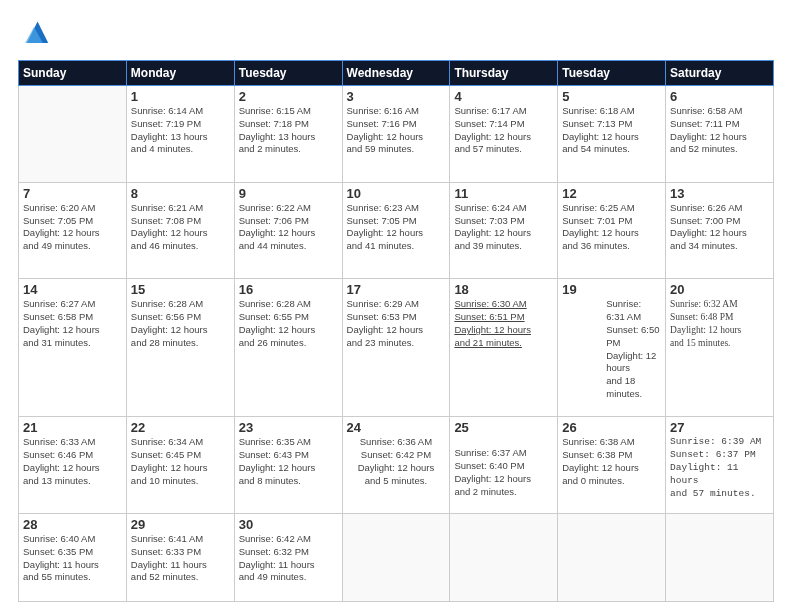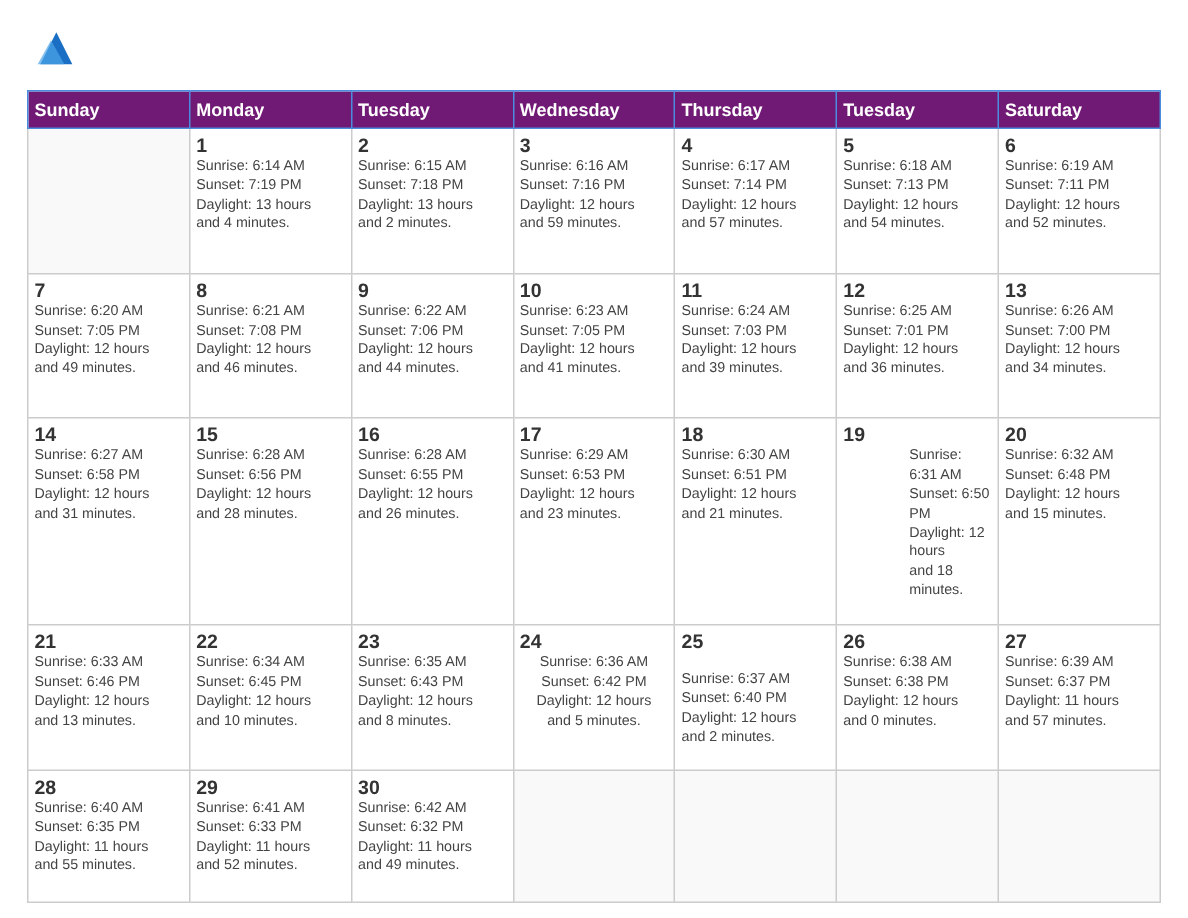--- a/index.html
+++ b/index.html
@@ -55,21 +55,21 @@
       color: #555;
     }
     .calendar {
       flex: 1;
       border: 1px solid #ccc;
       border-collapse: collapse;
       width: 100%;
       table-layout: fixed;
     }
     .calendar th {
-      background: #701a75;
+      background: #0f172a;
       color: #fff;
       font-size: 12px;
       font-weight: bold;
       padding: 5px 4px;
       text-align: left;
       border: 1px solid #4a8dde;
     }
     .calendar td {
       vertical-align: top;
       border: 1px solid #ccc;
@@ -164,21 +164,21 @@
           </td>
           <td>
             <span class="day-num">5</span>
             <div class="day-info" style="white-space: pre-line;">Sunrise: 6:18 AM
 Sunset: 7:13 PM
 Daylight: 12 hours
 and 54 minutes.</div>
           </td>
           <td>
             <span class="day-num">6</span>
-            <div class="day-info" style="white-space: pre-line;">Sunrise: 6:19 AM
+            <div class="day-info" style="white-space: pre-line;">Sunrise: 6:58 AM
 Sunset: 7:11 PM
 Daylight: 12 hours
 and 52 minutes.</div>
           </td>
         </tr>
         <tr>
           <td>
             <span class="day-num">7</span>
             <div class="day-info" style="white-space: pre-line;">Sunrise: 6:20 AM
 Sunset: 7:05 PM
@@ -252,35 +252,35 @@
           </td>
           <td>
             <span class="day-num">17</span>
             <div class="day-info" style="white-space: pre-line;">Sunrise: 6:29 AM
 Sunset: 6:53 PM
 Daylight: 12 hours
 and 23 minutes.</div>
           </td>
           <td>
             <span class="day-num">18</span>
-            <div class="day-info" style="white-space: pre-line;">Sunrise: 6:30 AM
+            <div class="day-info" style="white-space: pre-line; text-decoration: underline;">Sunrise: 6:30 AM
 Sunset: 6:51 PM
 Daylight: 12 hours
 and 21 minutes.</div>
           </td>
           <td>
             <span class="day-num">19</span>
             <div class="day-info" style="white-space: pre-line; margin-left: 44px;">Sunrise: 6:31 AM
 Sunset: 6:50 PM
 Daylight: 12 hours
 and 18 minutes.</div>
           </td>
           <td>
             <span class="day-num">20</span>
-            <div class="day-info" style="white-space: pre-line;">Sunrise: 6:32 AM
+            <div class="day-info" style="white-space: pre-line; font-family: Liberation Serif, serif;">Sunrise: 6:32 AM
 Sunset: 6:48 PM
 Daylight: 12 hours
 and 15 minutes.</div>
           </td>
         </tr>
         <tr>
           <td>
             <span class="day-num">21</span>
             <div class="day-info" style="white-space: pre-line;">Sunrise: 6:33 AM
 Sunset: 6:46 PM
@@ -317,21 +317,21 @@
           </td>
           <td>
             <span class="day-num">26</span>
             <div class="day-info" style="white-space: pre-line;">Sunrise: 6:38 AM
 Sunset: 6:38 PM
 Daylight: 12 hours
 and 0 minutes.</div>
           </td>
           <td>
             <span class="day-num">27</span>
-            <div class="day-info" style="white-space: pre-line;">Sunrise: 6:39 AM
+            <div class="day-info" style="white-space: pre-line; font-family: Liberation Mono, monospace;">Sunrise: 6:39 AM
 Sunset: 6:37 PM
 Daylight: 11 hours
 and 57 minutes.</div>
           </td>
         </tr>
         <tr class="last-row">
           <td>
             <span class="day-num">28</span>
             <div class="day-info" style="white-space: pre-line;">Sunrise: 6:40 AM
 Sunset: 6:35 PM

